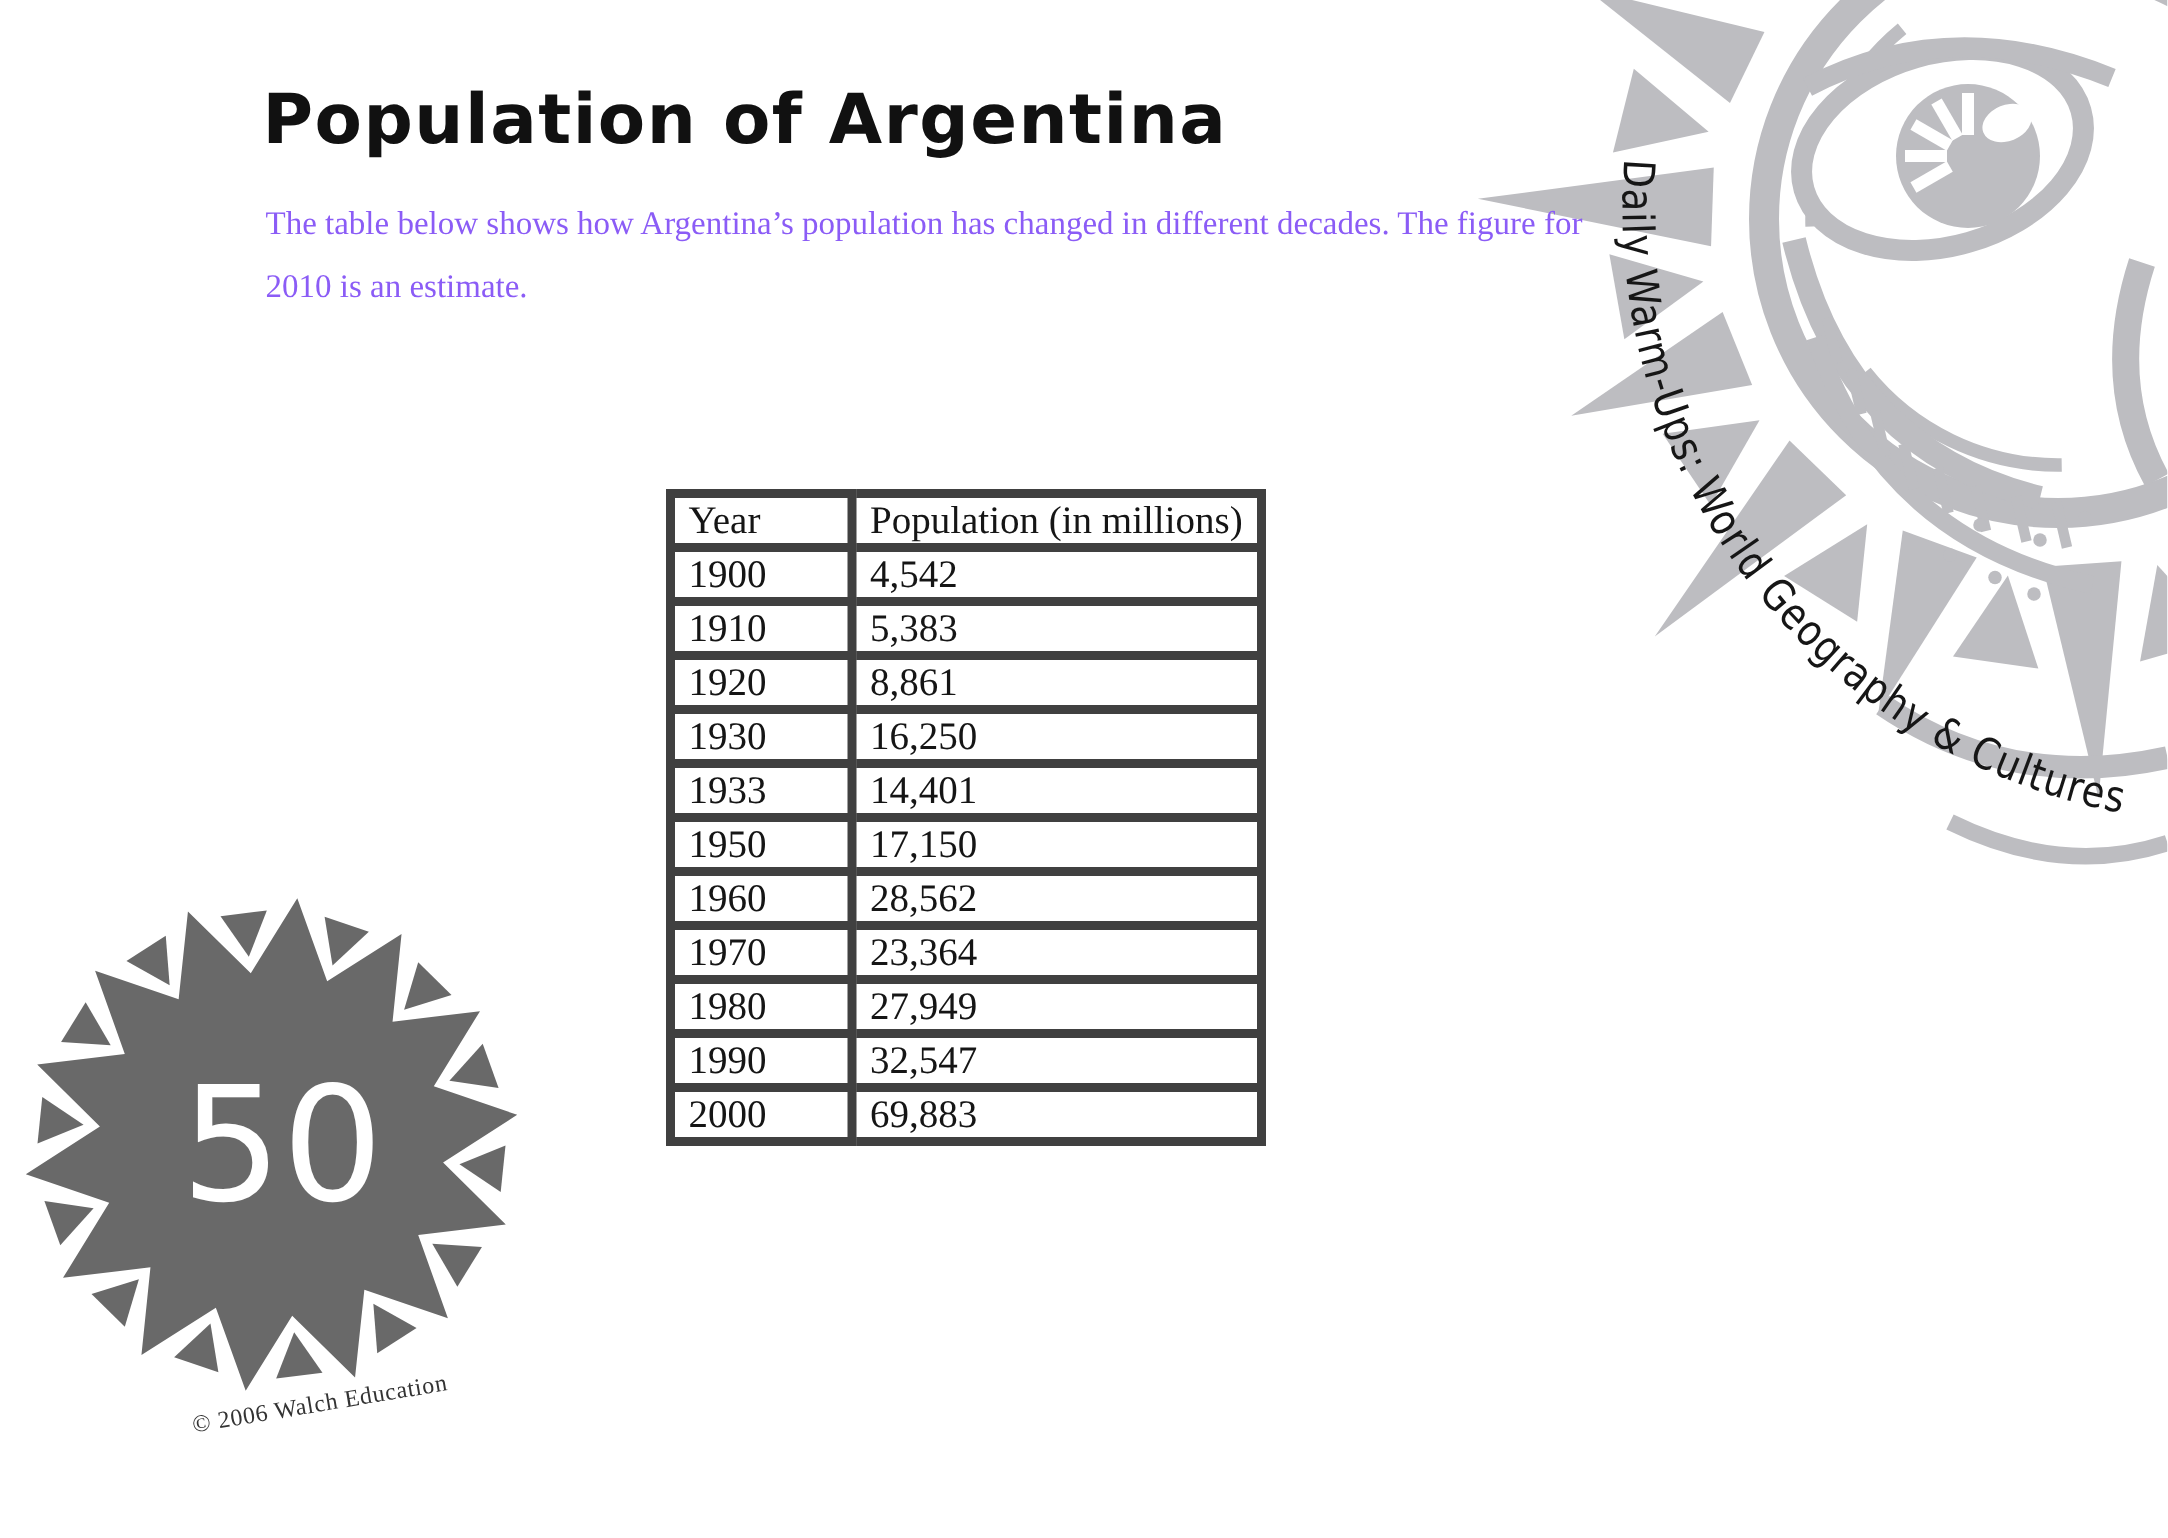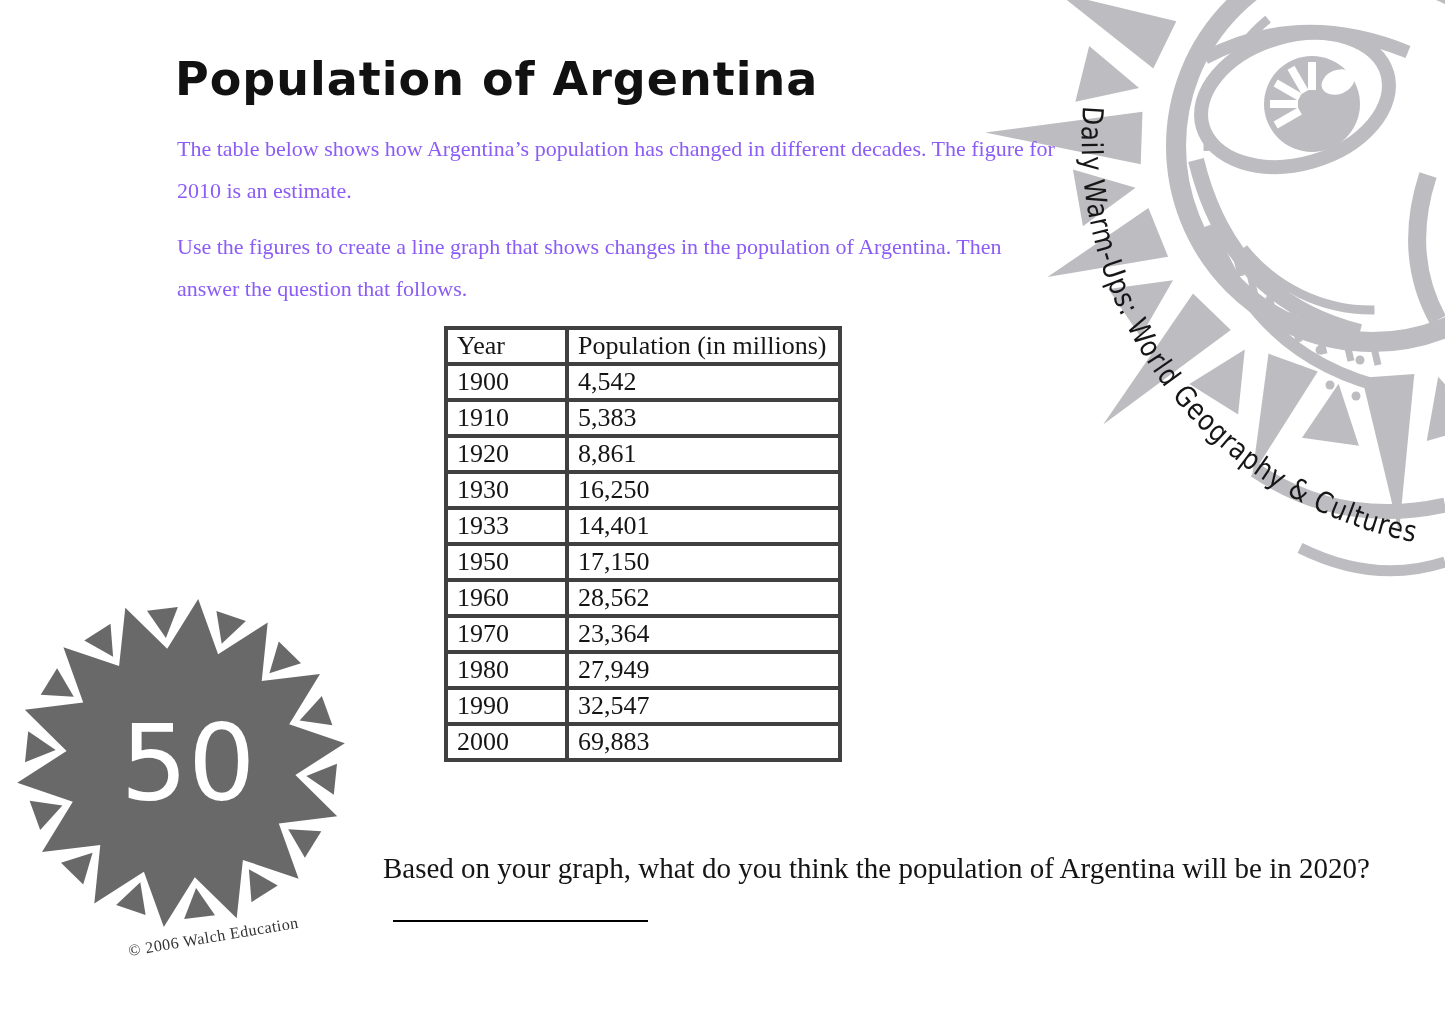--- a/index.html
+++ b/index.html
@@ -30,21 +30,21 @@
   .intro.p2{top:214px;}
 
   table.pop{
     position:absolute;left:444px;top:326px;
     border-collapse:collapse;table-layout:fixed;
     width:394px;
     border:3px solid #000;
     font-size:26px;color:#151515;
   }
   table.pop th, table.pop td{
-    border:4px solid #404040;
+    border:6px solid #404040;
     height:36px;box-sizing:border-box;
     padding:0 4px 0 9px;
     text-align:left;font-weight:normal;
     white-space:nowrap;line-height:1;
   }
 
   .question{
     position:absolute;left:383px;top:846px;
     width:1010px;font-size:29px;line-height:44px;color:#151515;
   }
@@ -152,21 +152,20 @@
     <text class="curve-text">
       <textPath href="#seriesArc" textLength="600" lengthAdjust="spacingAndGlyphs">Daily Warm-Ups: World Geography &amp; Cultures</textPath>
     </text>
   </svg>
 
   <div class="content">
 
     <h1 class="title">Population of Argentina</h1>
 
     <p class="intro p1">The table below shows how Argentina’s population has changed in different decades. The figure for 2010 is an estimate.</p>
-    <p class="intro p2">Use the figures to create a line graph that shows changes in the population of Argentina. Then answer the question that follows.</p>
 
     <table class="pop">
       <colgroup>
           <col style="width:121px">
           <col style="width:273px">
         </colgroup>
       <thead>
         <tr>
           <th>Year</th>
           <th>Population (in millions)</th>
@@ -213,18 +212,17 @@
             <td>1990</td>
             <td>32,547</td>
           </tr>
           <tr>
             <td>2000</td>
             <td>69,883</td>
           </tr>
         </tbody>
     </table>
 
-    <div class="question"><span>Based on your graph, what do you think the population of Argentina will be in 2020?</span><span class="blank"></span></div>
 
     <div class="copyright">© 2006  Walch Education</div>
 
   </div>
 </div>
 
 </body></html>

